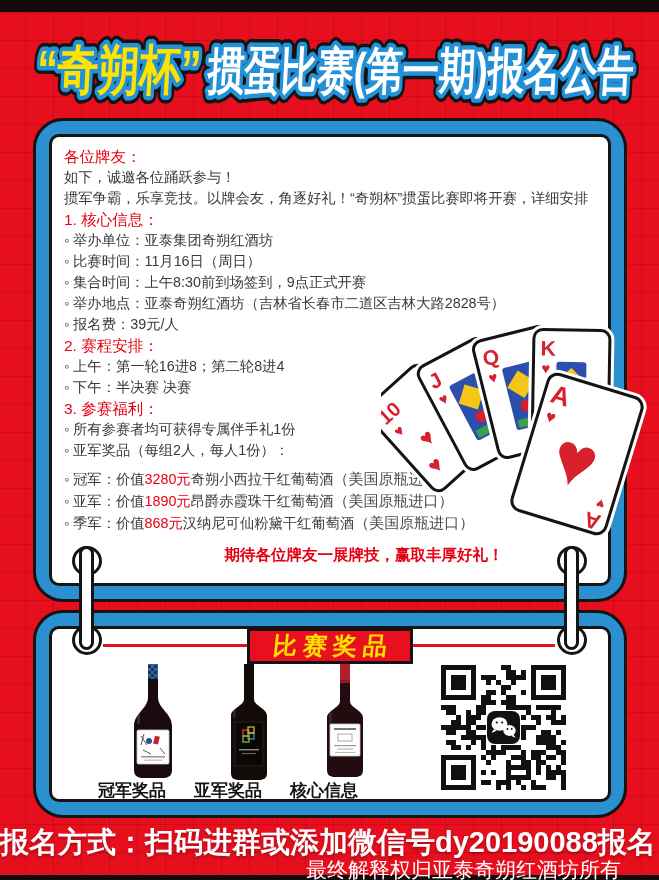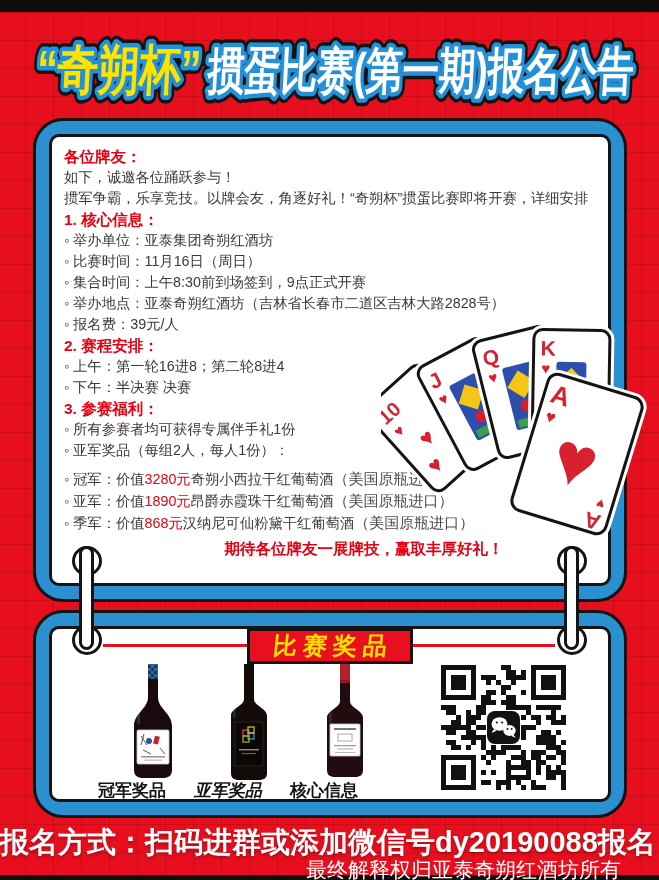--- a/index.html
+++ b/index.html
@@ -21,25 +21,25 @@
   
   .frame{position:absolute;background:#2b90d0;border:3px solid #141414;border-radius:30px;box-sizing:border-box;}
   .frame .inner{position:absolute;inset:13px;background:#ffffff;border:3px solid #141414;border-radius:10px;}
   .frame-main{left:33px;top:118px;width:594px;height:484px;z-index:1;}
   .frame-bottom{left:33px;top:610px;width:594px;height:208px;z-index:1;}
 
   
   .content{position:absolute;left:53px;top:139px;width:552px;padding:7px 0 0 11px;
            font-size:14.3px;line-height:21px;color:#3a3a3a;z-index:2;}
   .content div{white-space:nowrap;}
-  .h{color:#e60012;font-weight:bold;font-size:15.5px;}
+  .h{color:#e60012;font-weight:normal;font-size:15.5px;}
   .price{color:#e60012;font-weight:normal;}
   .note{font-size:15px;color:#4a4a4a;}
   .prize-first{margin-top:7px;}
-  .closing{margin-top:4px;margin-left:100px;width:400px;text-align:center;
+  .closing{margin-top:10px;margin-left:100px;width:400px;text-align:center;
            color:#e60012;font-weight:bold;font-size:15.5px;}
 
   
   .cards-svg{position:absolute;left:381px;top:316px;width:278px;height:252px;z-index:5;}
   .cards-svg text{font-family:"Liberation Sans","DejaVu Sans",sans-serif;}
 
   
   .hole{position:absolute;width:30px;height:30px;border:3px solid #141414;border-radius:50%;
         background:#fff;box-sizing:border-box;z-index:6;}
   .strap{position:absolute;width:15px;height:104px;border:3px solid #141414;border-radius:9px;
@@ -228,21 +228,21 @@
     <rect x="27" y="42" width="2.5" height="20" fill="#ffffff" opacity="0.12"></rect>
     <rect x="28" y="60" width="30" height="32" rx="1" fill="#ffffff" stroke="#cccccc" stroke-width="0.8"></rect>
     <rect x="32" y="64" width="22" height="2" fill="#777"></rect>
     <rect x="36" y="70" width="14" height="7" fill="none" stroke="#aaa" stroke-width="1"></rect>
     <rect x="32" y="81" width="22" height="1.2" fill="#999"></rect>
     <rect x="35" y="84.5" width="16" height="1" fill="#aaa"></rect>
     <rect x="33" y="88" width="20" height="1" fill="#bbb"></rect>
   </svg>
 
   <div class="bottle-caption" style="left:98px;">冠军奖品</div>
-  <div class="bottle-caption" style="left:194px;font-style:italic;">亚军奖品</div>
+  <div class="bottle-caption" style="left:194px;">亚军奖品</div>
   <div class="bottle-caption" style="left:290px;">核心信息</div>
 
   <div class="qr-wrap">
     <svg id="qrsvg" width="125" height="125" viewBox="0 0 125 125">
       <rect width="125" height="125" fill="#ffffff"></rect>
       <g id="qr-modules" fill="#111111">
           <path d="M60 0h5v5h-5zM65 0h5v5h-5zM65 5h5v5h-5zM70 5h5v5h-5zM80 5h5v5h-5zM40 10h5v5h-5zM45 10h5v5h-5zM50 10h5v5h-5zM65 10h5v5h-5zM70 10h5v5h-5zM75 10h5v5h-5zM80 10h5v5h-5zM45 15h5v5h-5zM55 15h5v5h-5zM70 15h5v5h-5zM60 20h5v5h-5zM65 20h5v5h-5zM45 25h5v5h-5zM50 25h5v5h-5zM60 25h5v5h-5zM80 25h5v5h-5zM40 30h5v5h-5zM45 30h5v5h-5zM65 30h5v5h-5zM70 30h5v5h-5zM40 35h5v5h-5zM45 35h5v5h-5zM50 35h5v5h-5zM60 35h5v5h-5zM65 35h5v5h-5zM70 35h5v5h-5zM0 40h5v5h-5zM5 40h5v5h-5zM10 40h5v5h-5zM35 40h5v5h-5zM40 40h5v5h-5zM65 40h5v5h-5zM70 40h5v5h-5zM75 40h5v5h-5zM80 40h5v5h-5zM85 40h5v5h-5zM95 40h5v5h-5zM100 40h5v5h-5zM105 40h5v5h-5zM110 40h5v5h-5zM115 40h5v5h-5zM5 45h5v5h-5zM10 45h5v5h-5zM25 45h5v5h-5zM35 45h5v5h-5zM40 45h5v5h-5zM85 45h5v5h-5zM110 45h5v5h-5zM15 50h5v5h-5zM25 50h5v5h-5zM30 50h5v5h-5zM35 50h5v5h-5zM80 50h5v5h-5zM90 50h5v5h-5zM95 50h5v5h-5zM105 50h5v5h-5zM110 50h5v5h-5zM120 50h5v5h-5zM10 55h5v5h-5zM15 55h5v5h-5zM25 55h5v5h-5zM30 55h5v5h-5zM95 55h5v5h-5zM110 55h5v5h-5zM115 55h5v5h-5zM120 55h5v5h-5zM0 60h5v5h-5zM5 60h5v5h-5zM10 60h5v5h-5zM15 60h5v5h-5zM20 60h5v5h-5zM25 60h5v5h-5zM35 60h5v5h-5zM40 60h5v5h-5zM80 60h5v5h-5zM85 60h5v5h-5zM90 60h5v5h-5zM5 65h5v5h-5zM10 65h5v5h-5zM25 65h5v5h-5zM30 65h5v5h-5zM80 65h5v5h-5zM100 65h5v5h-5zM105 65h5v5h-5zM115 65h5v5h-5zM20 70h5v5h-5zM25 70h5v5h-5zM30 70h5v5h-5zM35 70h5v5h-5zM40 70h5v5h-5zM80 70h5v5h-5zM95 70h5v5h-5zM100 70h5v5h-5zM105 70h5v5h-5zM110 70h5v5h-5zM5 75h5v5h-5zM10 75h5v5h-5zM30 75h5v5h-5zM40 75h5v5h-5zM95 75h5v5h-5zM100 75h5v5h-5zM105 75h5v5h-5zM110 75h5v5h-5zM120 75h5v5h-5zM10 80h5v5h-5zM15 80h5v5h-5zM25 80h5v5h-5zM40 80h5v5h-5zM50 80h5v5h-5zM60 80h5v5h-5zM65 80h5v5h-5zM70 80h5v5h-5zM75 80h5v5h-5zM105 80h5v5h-5zM110 80h5v5h-5zM115 80h5v5h-5zM45 85h5v5h-5zM50 85h5v5h-5zM55 85h5v5h-5zM60 85h5v5h-5zM80 85h5v5h-5zM90 85h5v5h-5zM95 85h5v5h-5zM100 85h5v5h-5zM115 85h5v5h-5zM120 85h5v5h-5zM40 90h5v5h-5zM50 90h5v5h-5zM70 90h5v5h-5zM75 90h5v5h-5zM80 90h5v5h-5zM90 90h5v5h-5zM95 90h5v5h-5zM105 90h5v5h-5zM110 90h5v5h-5zM120 90h5v5h-5zM45 95h5v5h-5zM65 95h5v5h-5zM80 95h5v5h-5zM85 95h5v5h-5zM95 95h5v5h-5zM100 95h5v5h-5zM120 95h5v5h-5zM65 100h5v5h-5zM70 100h5v5h-5zM75 100h5v5h-5zM80 100h5v5h-5zM85 100h5v5h-5zM95 100h5v5h-5zM105 100h5v5h-5zM115 100h5v5h-5zM40 105h5v5h-5zM50 105h5v5h-5zM65 105h5v5h-5zM85 105h5v5h-5zM95 105h5v5h-5zM105 105h5v5h-5zM110 105h5v5h-5zM115 105h5v5h-5zM120 105h5v5h-5zM65 110h5v5h-5zM70 110h5v5h-5zM75 110h5v5h-5zM80 110h5v5h-5zM85 110h5v5h-5zM105 110h5v5h-5zM110 110h5v5h-5zM120 110h5v5h-5zM40 115h5v5h-5zM45 115h5v5h-5zM55 115h5v5h-5zM60 115h5v5h-5zM65 115h5v5h-5zM75 115h5v5h-5zM90 115h5v5h-5zM120 115h5v5h-5zM55 120h5v5h-5zM65 120h5v5h-5zM80 120h5v5h-5zM90 120h5v5h-5zM95 120h5v5h-5zM100 120h5v5h-5zM120 120h5v5h-5zM0 0h35v35h-35z M5 5v25h25v-25z M10 10h15v15h-15zM90 0h35v35h-35z M95 5v25h25v-25z M100 10h15v15h-15zM0 90h35v35h-35z M5 95v25h25v-25z M10 100h15v15h-15z" fill-rule="evenodd"></path>
         </g>
 
       <g>

